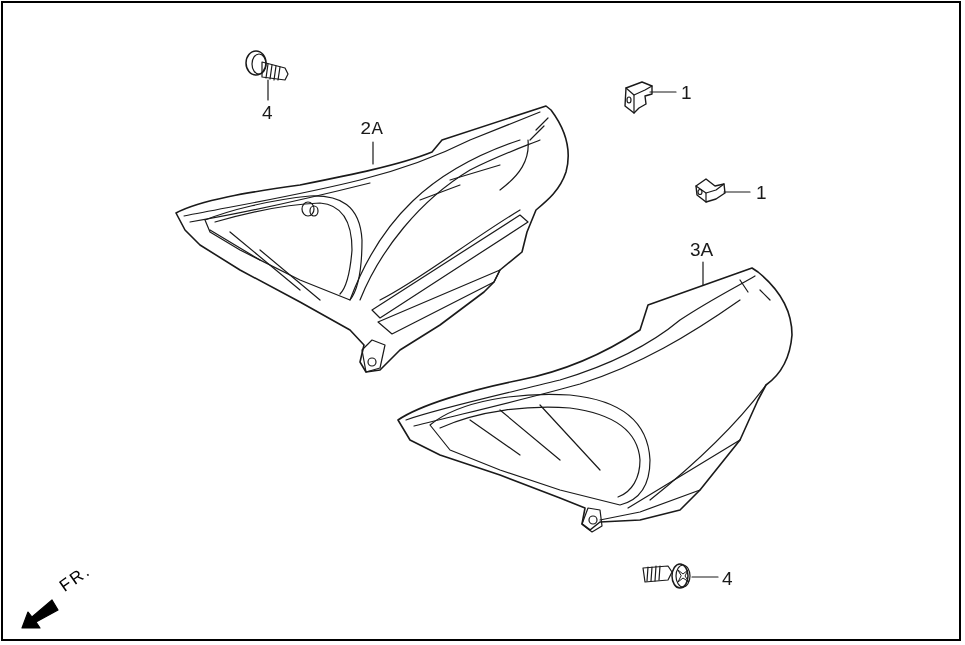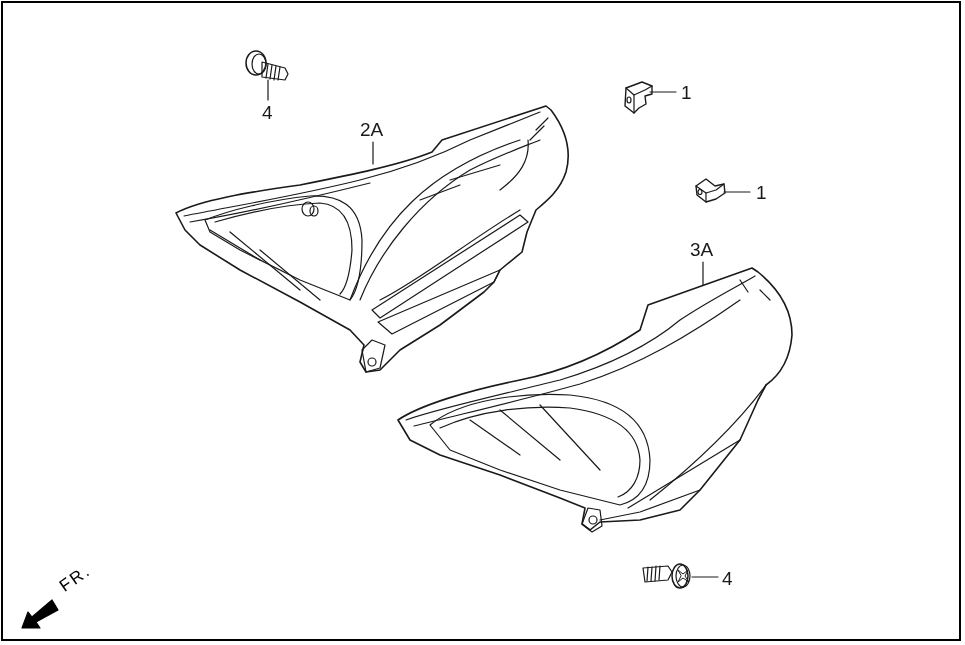--- a/index.html
+++ b/index.html
@@ -158,17 +158,17 @@
   </g>
 
   <g>
     <path d="M 52 600 L 58 610 L 36 622 L 40 628 L 22 628 L 28 612 L 32 617 Z" fill="#000" stroke="#000"></path>
   </g>
 </svg>
 
 <div class="lbl" style="left:262px; top:103px;">4</div>
 <div class="lbl" style="left:681px; top:83px;">1</div>
 <div class="lbl" style="left:756px; top:183px;">1</div>
-<div class="lbl" style="left:360px; top:120px;">2A</div>
+<div class="lbl" style="left:360px; top:120px;font-family:Liberation Mono, monospace;">2A</div>
 <div class="lbl" style="left:690px; top:240px;">3A</div>
 <div class="lbl" style="left:722px; top:569px;">4</div>
 
 <div class="fr">FR.</div>
 
 </body></html>

